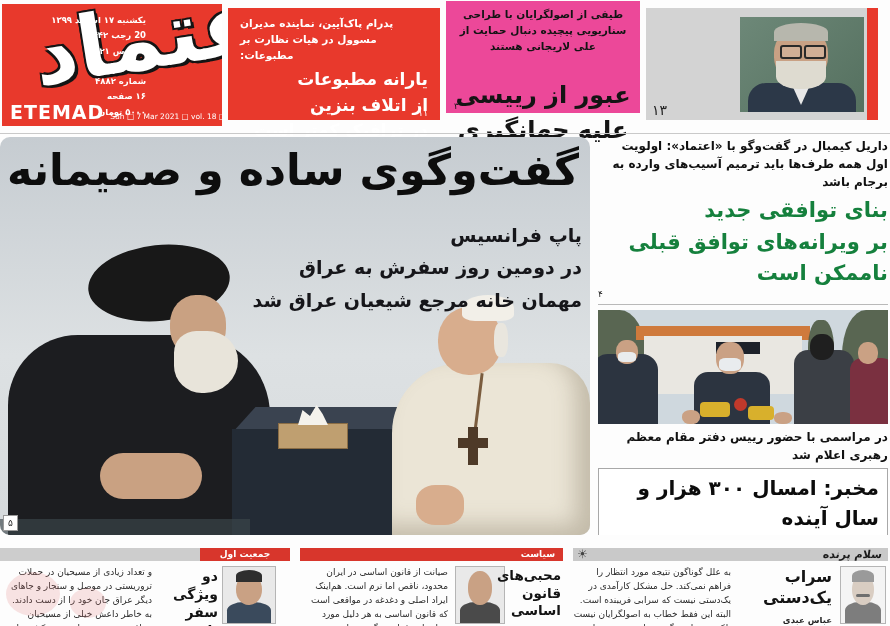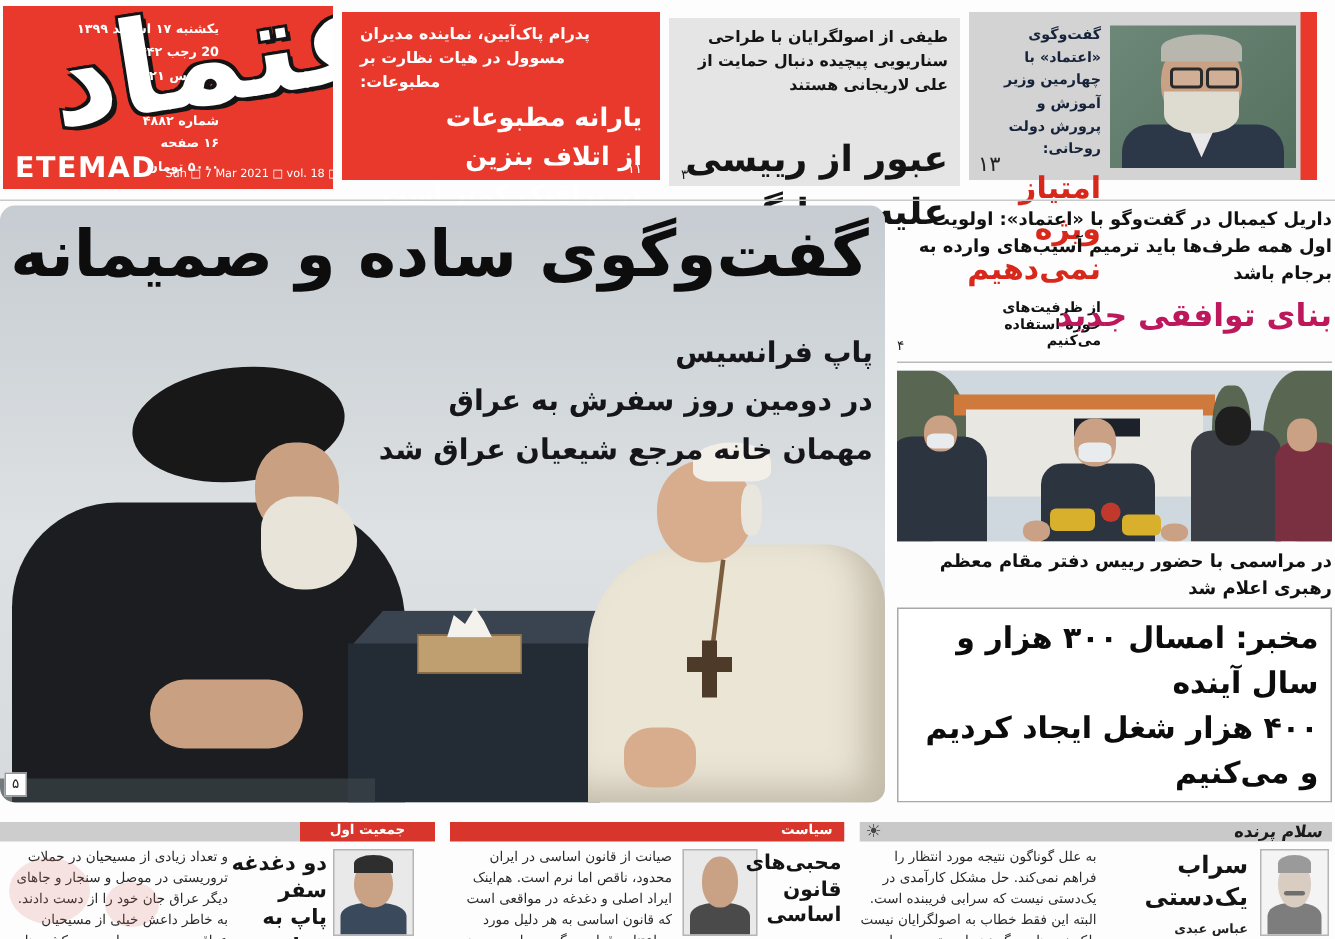--- a/index.html
+++ b/index.html
@@ -15,22 +15,22 @@
            font-size:8.5px;font-weight:bold;line-height:1.8;z-index:3;}
   .mh-bottom{left:8px;bottom:3px;color:#fff;white-space:nowrap;z-index:3;}
   .mh-etemad{font-size:19px;font-weight:bold;letter-spacing:1px;}
   .mh-dateline{font-size:7.5px;margin-left:6px;}
   
   .box2{left:228px;top:8px;width:212px;height:112px;background:#e8392c;color:#fff;
         direction:rtl;padding:8px 12px;box-sizing:border-box;}
   .box2 .kick{font-size:10.5px;font-weight:bold;line-height:1.5;text-align:left;}
   .box2 .hl{font-size:17px;font-weight:bold;line-height:1.5;text-align:right;margin-top:4px;}
   .box2 .pg{position:absolute;right:12px;bottom:2px;font-size:9px;}
-  .box3{left:446px;top:12px;width:194px;height:112px;background:#e5e5e5;color:#141414;
-        direction:rtl;padding:6px 8px;box-sizing:border-box;text-align:right;}
+  .box3{left:446px;top:1px;width:194px;height:112px;background:#ec4899;color:#141414;
+        direction:rtl;padding:6px 8px;box-sizing:border-box;text-align:center;}
   .box3 .kick{font-size:10.5px;font-weight:bold;line-height:1.5;}
   .box3 .hl{font-size:24px;font-weight:bold;line-height:1.45;margin-top:24px;}
   .box3 .pg{position:absolute;left:8px;bottom:2px;font-size:9px;}
   .box4{left:646px;top:8px;width:228px;height:112px;background:#d3d3d3;direction:rtl;box-sizing:border-box;}
   .box4-text{position:absolute;right:140px;left:8px;top:8px;text-align:right;}
   .box4 .kick{font-size:9.5px;font-weight:bold;color:#16233a;line-height:1.6;}
   .box4 .hl{font-size:20px;font-weight:bold;color:#d8271b;line-height:1.35;margin-top:5px;}
   .box4 .sub{font-size:9.5px;font-weight:bold;color:#111;margin-top:7px;}
   .box4 .pg{position:absolute;left:6px;bottom:2px;font-size:14px;color:#222;}
   .minister-photo{position:absolute;right:10px;top:9px;width:124px;height:95px;overflow:hidden;
@@ -69,21 +69,21 @@
   .p-cord{left:477px;top:236px;width:3px;height:60px;background:#7a5c3e;transform:rotate(7deg);}
   .p-cross-v{left:468px;top:290px;width:10px;height:38px;background:#4e3a28;}
   .p-cross-h{left:458px;top:301px;width:30px;height:10px;background:#4e3a28;}
   .p-hand{left:416px;top:348px;width:48px;height:40px;background:#d8ad8d;border-radius:40%;}
   .floor{left:0;top:382px;width:250px;height:16px;background:#3c464c;opacity:.65;}
   .lead-pg{left:3px;top:378px;width:13px;height:14px;background:#fff;border:1px solid #999;
            font-size:9px;text-align:center;line-height:14px;color:#222;z-index:6;}
   
   .rightcol{left:598px;top:137px;width:290px;height:398px;overflow:hidden;}
   .kick-r{font-size:12px;font-weight:bold;color:#111;direction:rtl;text-align:right;line-height:1.5;}
-  .hl-r{font-size:21px;font-weight:bold;color:#be185d;direction:rtl;text-align:right;line-height:1.5;margin-top:4px;}
+  .hl-r{font-size:21px;font-weight:bold;color:#15803d;direction:rtl;text-align:right;line-height:1.5;margin-top:4px;}
   .pg-r{font-size:9px;color:#222;text-align:left;line-height:1.1;}
   .rule{border-top:1px solid #b9b9b9;margin:5px 0;}
   .press-photo{position:relative;width:290px;height:114px;overflow:hidden;background:#cfd8de;margin-top:2px;}
   .tree{position:absolute;background:#4f5c45;opacity:.92;}
   .pp-build{position:absolute;left:46px;top:26px;width:158px;height:58px;background:#e9e7e1;}
   .pp-roof{position:absolute;left:38px;top:16px;width:174px;height:14px;background:#cf7a3c;}
   .pp-sign{position:absolute;left:118px;top:32px;width:44px;height:12px;background:#1d222a;}
   .fig{position:absolute;background:#2c3440;}
   .headf{position:absolute;background:#caa184;border-radius:45%;}
   .maskf{position:absolute;background:#e9ecee;border-radius:30%;}
@@ -149,28 +149,20 @@
   <div class="abs box4">
     <div class="minister-photo">
       <div class="m-suit"></div>
       <div class="m-shirt"></div>
       <div class="m-head"></div>
       <div class="m-hair"></div>
       <div class="m-beard"></div>
       <div class="m-glass"></div>
       <div class="m-glass2"></div>
     </div>
-    <div class="box4-text">
-      <div class="kick">گفت‌وگوی «اعتماد» با چهارمین وزیر آموزش و پرورش دولت روحانی:</div>
-      <div class="hl">
-        <span style="display:block">امتیاز ویژه</span>
-        <span style="display:block">نمی‌دهیم</span>
-      </div>
-      <div class="sub">از ظرفیت‌های حوزه استفاده می‌کنیم</div>
-    </div>
     <div class="pg">۱۳</div>
   </div>
 
   <div class="abs red-strip"></div>
   <div class="abs top-divider"></div>
 
   <div class="abs lead">
     <div class="abs lead-hl">گفت‌وگوی ساده و صمیمانه</div>
     <div class="abs lead-sub">
       <div>پاپ فرانسیس</div>
@@ -202,20 +194,21 @@
     </div>
     <div class="abs floor"></div>
     <div class="abs lead-pg">۵</div>
   </div>
 
   <div class="abs rightcol">
     <div>
       <div class="kick-r">داریل کیمبال در گفت‌وگو با «اعتماد»: اولویت اول همه طرف‌ها باید ترمیم آسیب‌های وارده به برجام باشد</div>
       <div class="hl-r">
         <span style="display:block">بنای توافقی جدید</span>
+        <span style="display:block">بر ویرانه‌های توافق قبلی ناممکن است</span>
       </div>
       <div class="pg-r">۴</div>
     </div>
     <div class="rule"></div>
 
     <div class="press-photo">
       <div class="tree" style="left:-18px;top:0;width:66px;height:114px;border-radius:0 40% 40% 0;"></div>
       <div class="tree" style="left:244px;top:0;width:60px;height:114px;border-radius:40% 0 0 40%;"></div>
       <div class="pp-roof"></div>
       <div class="pp-build"></div>
@@ -250,21 +243,21 @@
 
   <div class="sec" style="left:0;width:290px;">
     <div class="bar" style="left:0;width:200px;background:#cdcdcd;"></div>
     <div class="bar" style="left:200px;width:90px;background:#d8362c;">
       <span class="bar-label">جمعیت اول</span>
     </div>
     <div class="sec-body" style="left:2px;width:150px;">و تعداد زیادی از مسیحیان در حملات تروریستی در موصل و سنجار و جاهای دیگر عراق جان خود را از دست دادند. به خاطر داعش خیلی از مسیحیان عراقی مجبور به مهاجرت به کشورهای دیگر شدند و برآورد می‌شود که جمعیت مسیحیان عراقی کمتر از</div>
     <div class="wm" style="left:6px;top:24px;width:54px;height:44px;"></div>
     <div class="wm" style="left:70px;top:40px;width:36px;height:30px;"></div>
     <div class="sec-title" style="right:72px;width:64px;font-size:14px;">
-      <span style="display:block">دو دغدغه سفر</span>
+      <span style="display:block">دو ویژگی سفر</span>
       <span style="display:block">پاپ به عراق</span>
 
     </div>
     <div class="portrait" style="right:14px;width:54px;height:58px;">
       <div class="po-suit"></div>
       <div class="po-head"></div>
       <div class="po-hair"></div>
     </div>
   </div>
 

